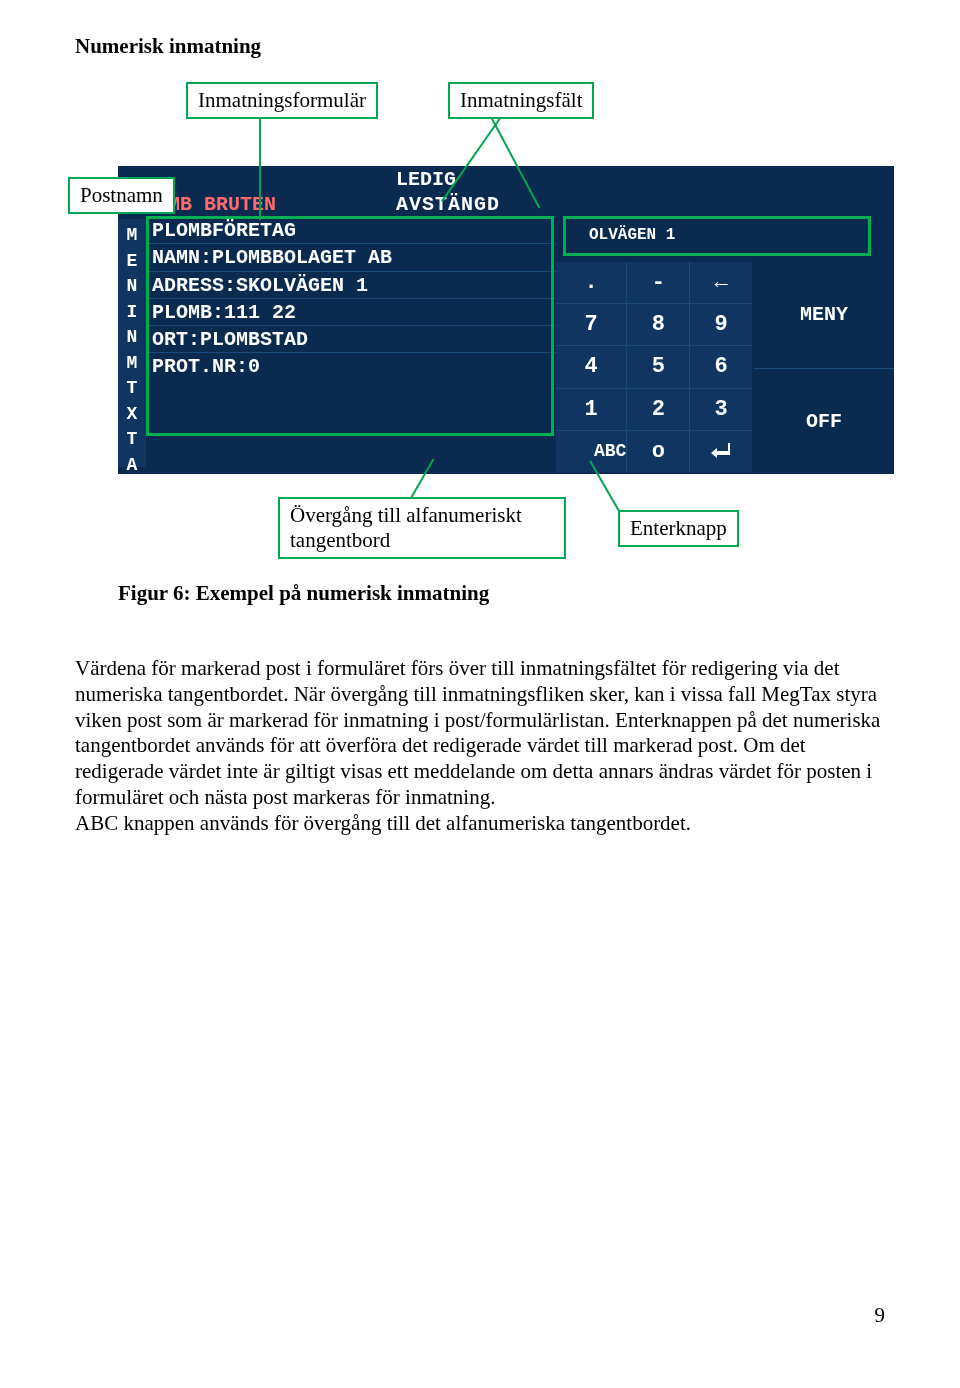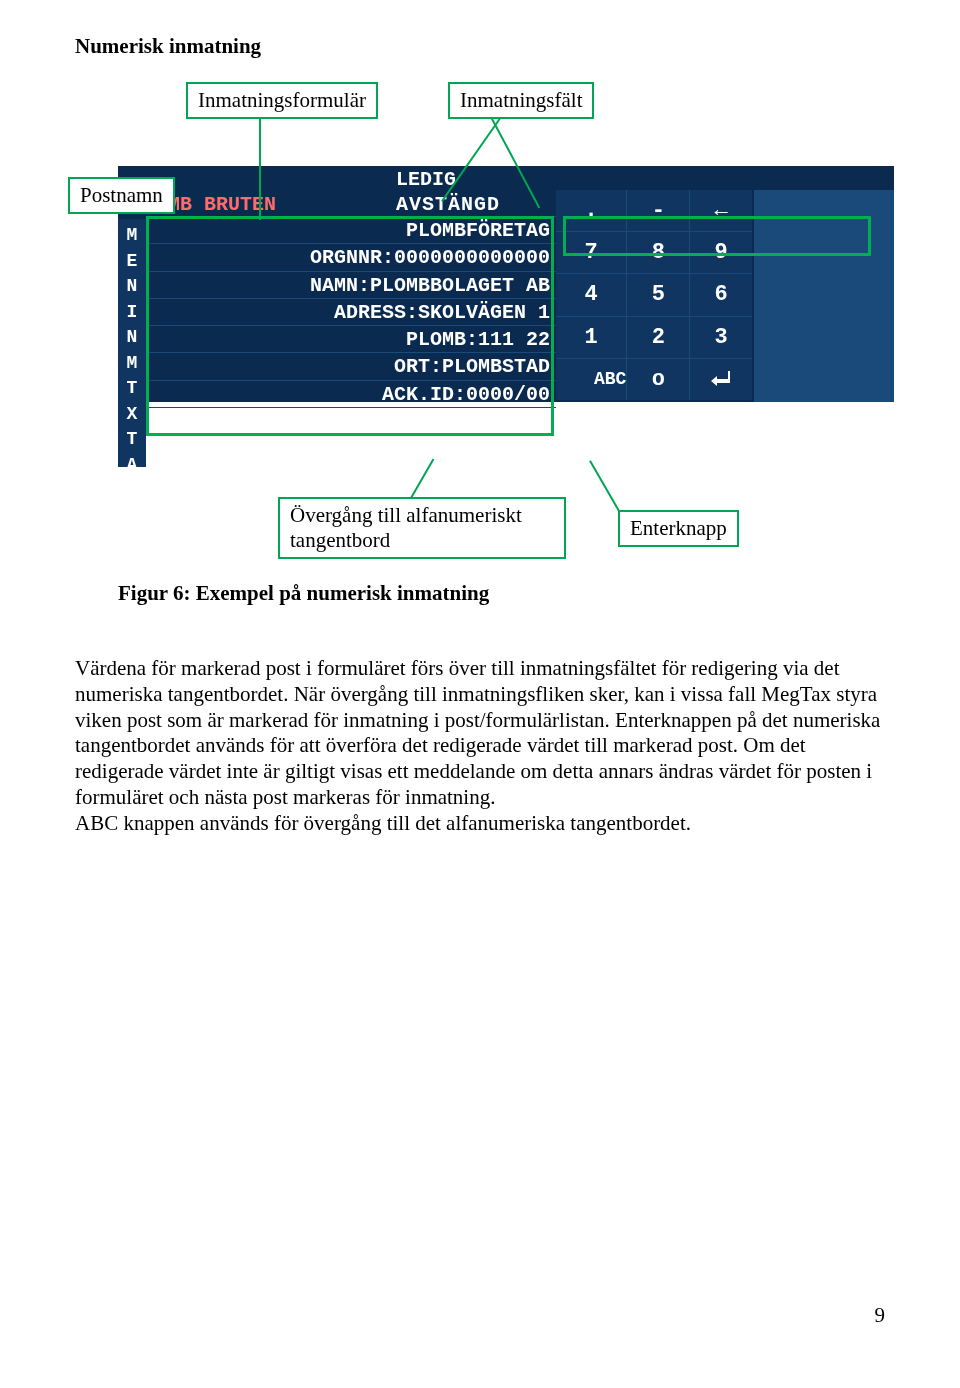--- a/index.html
+++ b/index.html
@@ -22,21 +22,21 @@
     margin-left: 40px;
   }
   .callout-line {
     position: absolute;
     background: #00a651;
     z-index: 5;
   }
   .device {
     position: absolute;
     left: 118px; top: 166px;
-    width: 776px; height: 236px;
+    width: 776px; height: 308px;
     background: #0a2a50;
   }
   .device .status-row1,
   .device .status-row2 {
     color: #fff;
     font-family: "Courier New", monospace;
     font-weight: bold;
     font-size: 20px;
   }
   .device .status-row1 { position: absolute; left: 278px; top: 2px; }
@@ -54,21 +54,21 @@
     text-align: center;
   }
   .form-area {
     position: absolute; left: 28px; top: 50px; width: 410px; height: 256px;
     border-top: 1px solid #1a4a7a;
     color:#fff;
     font-family: "Courier New", monospace;
     font-weight: bold;
     font-size: 20px;
   }
-  .form-row { display:flex; justify-content:flex-end; height:27.3px; line-height:27.3px; padding:0 6px; border-bottom:1px solid #1a4a7a;}
+  .form-row { display:flex; justify-content:flex-start; height:27.3px; line-height:27.3px; padding:0 6px; border-bottom:1px solid #1a4a7a;}
   .form-row:last-child { border-bottom:none;}
   .form-row .lbl {white-space:pre;}
   .form-row .val {text-align:right;}
   .top-val {
     position: absolute; left: 447px; top: 54px; width: 230px; height: 30px;
     color:#fff; font-family:"Courier New",monospace; font-weight:bold; font-size:16px;
     line-height:30px; padding-left:24px;
   }
   .keypad {
     position: absolute; right:142px; bottom: 2px; width:196px; height:210px;
@@ -136,42 +136,34 @@
     <div>P</div>
     <div>P</div>
   </div>
 
   <div class="form-area">
     <div class="form-row">
         <span class="lbl">PLOMBFÖRETAG</span>
         <span class="val"></span>
       </div>
     <div class="form-row">
-        <span class="lbl">ORGNNR:</span>
-        <span class="val">0000000000000</span>
-      </div>
-    <div class="form-row">
         <span class="lbl">NAMN:</span>
         <span class="val">PLOMBBOLAGET AB</span>
       </div>
     <div class="form-row">
         <span class="lbl">ADRESS:</span>
         <span class="val">SKOLVÄGEN 1</span>
       </div>
     <div class="form-row">
         <span class="lbl">PLOMB:</span>
         <span class="val">111 22</span>
       </div>
     <div class="form-row">
         <span class="lbl">ORT:</span>
         <span class="val">PLOMBSTAD</span>
-      </div>
-    <div class="form-row">
-        <span class="lbl">ACK.ID:</span>
-        <span class="val">0000/00</span>
       </div>
     <div class="form-row">
         <span class="lbl">PROT.NR:</span>
         <span class="val">0</span>
       </div>
   </div>
 
   <div class="top-val">OLVÄGEN 1</div>
 
   <div class="keypad">
@@ -192,20 +184,22 @@
     <div class="key" style="font-size:18px;padding-left:38px;">ABC</div>
     <div class="key">o</div>
     <div class="key">
       <svg width="24" height="24" viewBox="0 0 24 24">
           <path d="M19 4v8H8v-3l-6 5 6 5v-3h13V4z"></path>
         </svg>
     </div>
   </div>
 
   <div class="rightcol">
+    <div class="rightbtn">MENY</div>
+    <div class="rightbtn">OFF</div>
   </div>
 
   <div class="overlay-box" style="left:28px; top:50px; width:408px; height:220px;"></div>
   <div class="overlay-box" style="left:445px; top:50px; width:308px; height:40px;"></div>
 </div>
 
 <div class="callout-line" style="left:135px; top:193px; width:25px; height:2px;"></div>
 
 <div class="callout" style="left:238px; top:497px; width:288px;">
   <span>Övergång till alfanumeriskt tangentbord</span>

